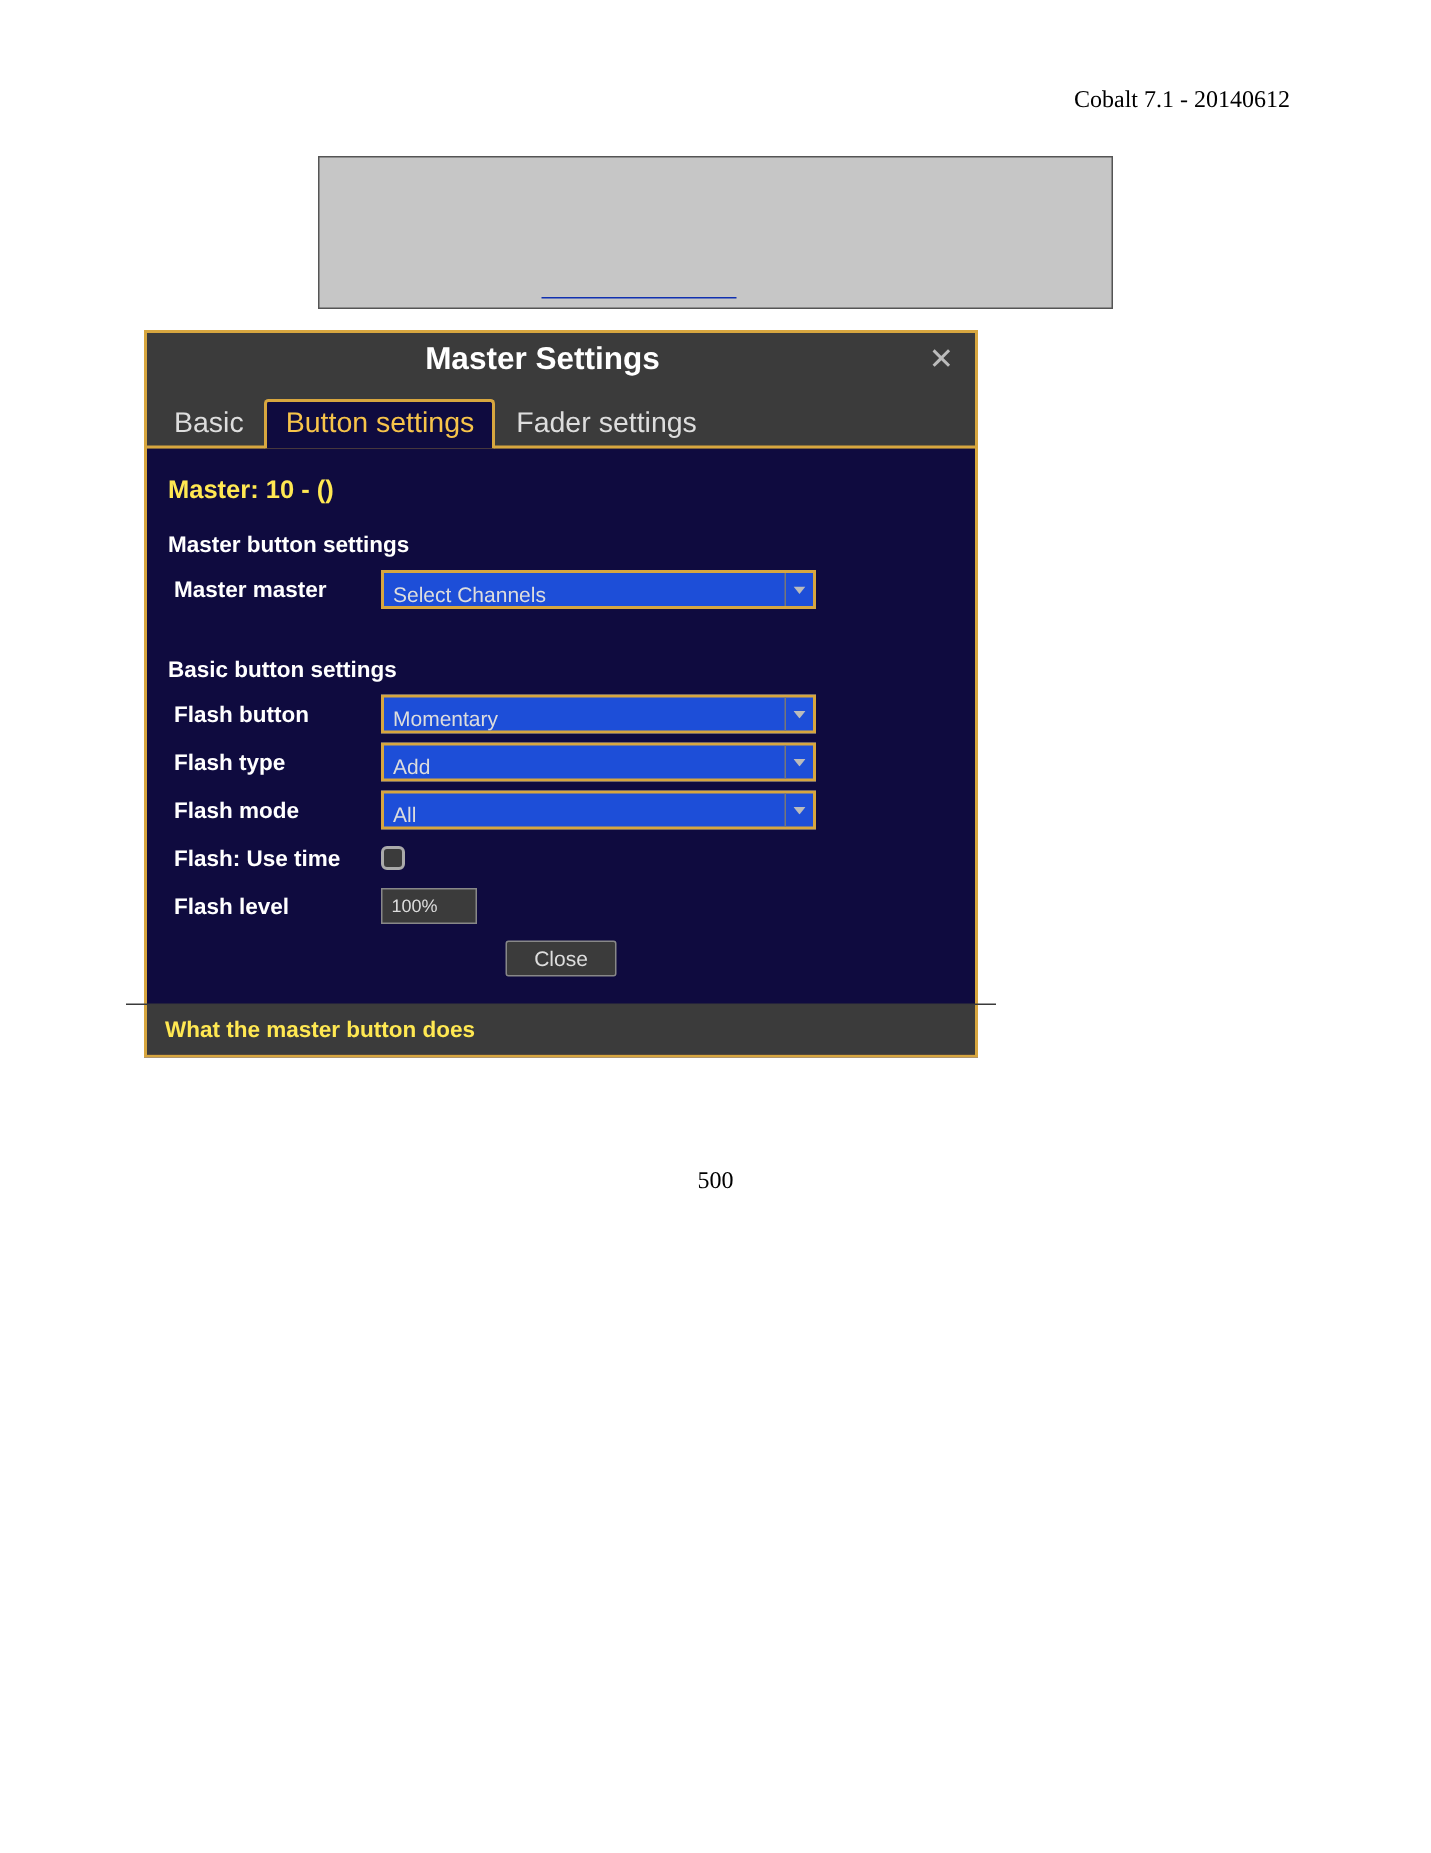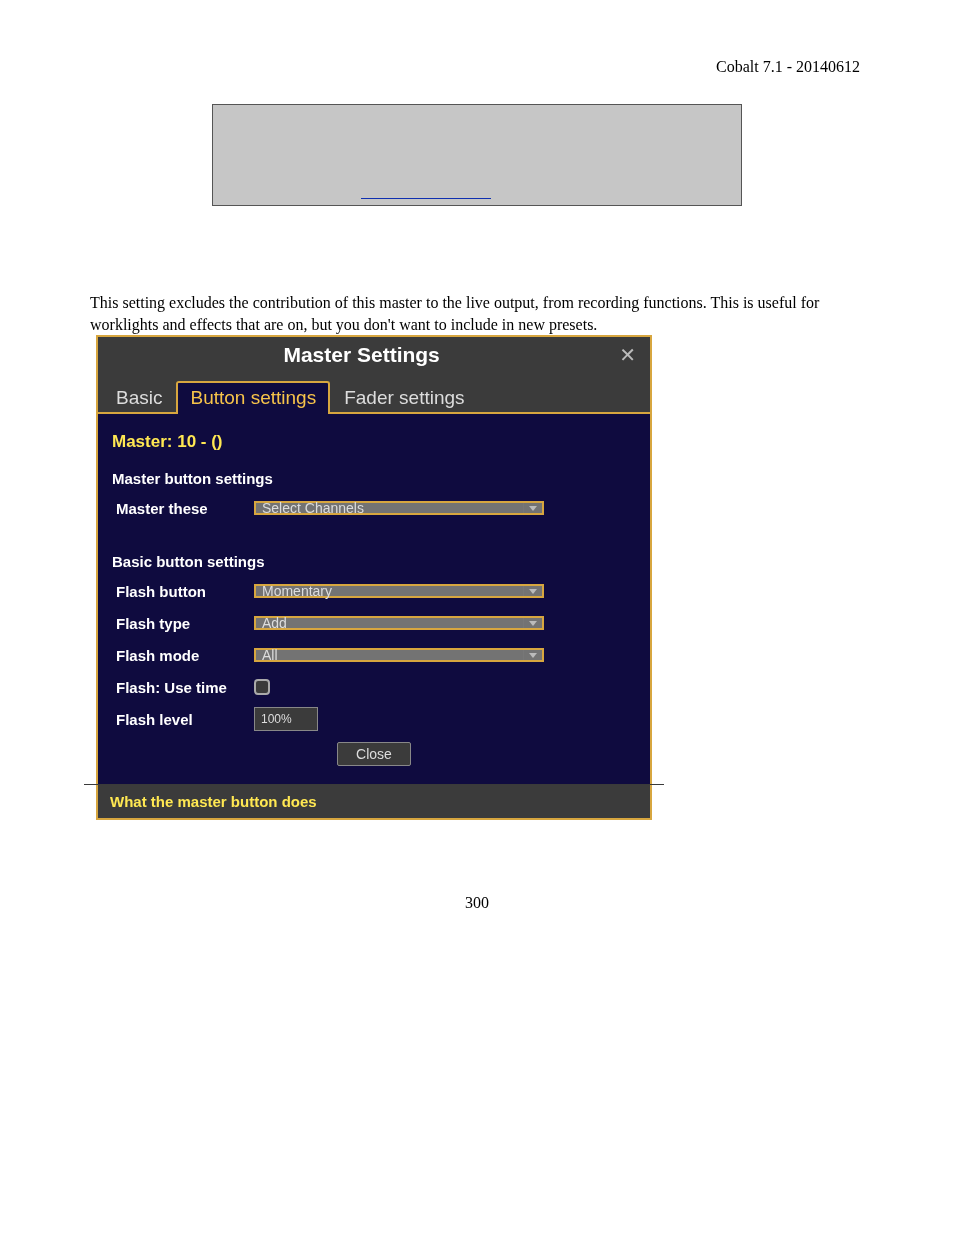--- a/index.html
+++ b/index.html
@@ -127,25 +127,25 @@
     min-height: 30px;
   }
   .row .lbl {
     width: 138px;
     padding-left: 4px;
     font-weight: 700;
     color: #fff;
   }
   .dropdown {
     width: 290px;
-    height: 14px;
-    background: #737373;
+    height: 26px;
+    background: #1d4ed8;
     border: 2px solid #d7a63f;
     display: flex;
-    align-items: center;
+    align-items: flex-end;
     box-sizing: border-box;
   }
   .dropdown .dd-text {
     flex: 1;
     padding: 0 6px;
     color: #ddd;
     font-size: 14px;
   }
   .dropdown .dd-arrow {
     width: 18px;
@@ -210,21 +210,20 @@
 <body>
 
 <div class="page">
 
   <div class="header-version">Cobalt 7.1 - 20140612</div>
 
   <div class="gray-box">
     <div class="link-line"></div>
   </div>
 
-  <div class="body-text">This setting excludes the contribution of this master to the live output, from recording functions. This is useful for worklights and effects that are on, but you don't want to include in new presets.</div>
 
 
   <div class="dialog">
 
     <div class="titlebar">
       <div class="title">Master Settings</div>
       <div class="close-x">✕</div>
     </div>
 
     <div class="tabbar">
@@ -233,21 +232,21 @@
       <div class="tab">Fader settings</div>
     </div>
 
     <div class="content">
 
       <div class="master-hdr">Master: 10 - ()</div>
 
       <div class="section-hdr">Master button settings</div>
 
       <div class="row">
-        <div class="lbl">Master these</div>
+        <div class="lbl">Master master</div>
         <div class="dropdown">
           <div class="dd-text">Select Channels</div>
           <div class="dd-arrow">
               <svg viewBox="0 0 8 5">
                 <path d="M0 0 L8 0 L4 5 Z"></path>
               </svg>
             </div>
         </div>
       </div>
 
@@ -304,15 +303,15 @@
         <div class="close-btn">Close</div>
       </div>
 
     </div>
 
     <div class="separator"></div>
     <div class="bottom-bar">What the master button does</div>
 
   </div>
 
-  <div class="page-number">300</div>
+  <div class="page-number">500</div>
 
 </div>
 
 </body></html>

